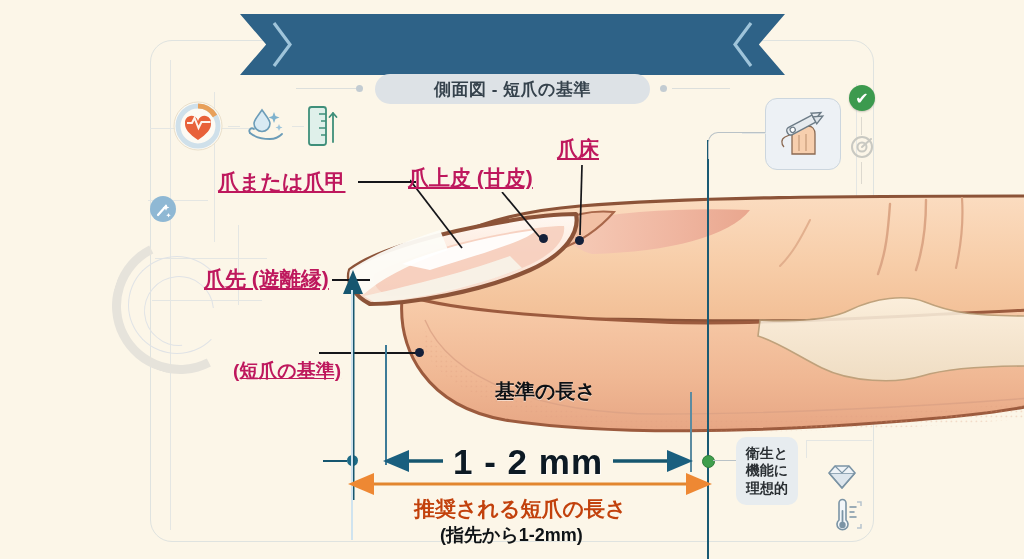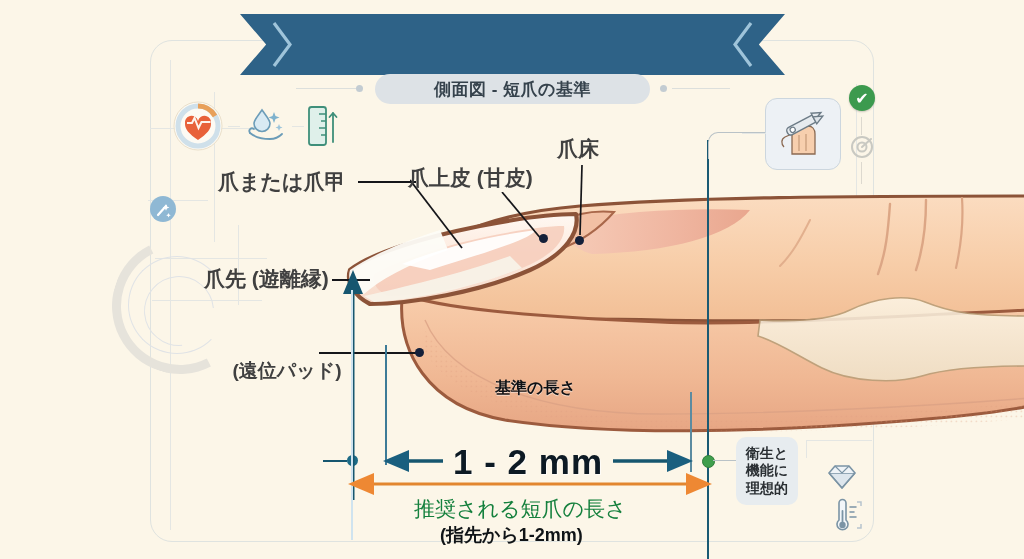--- a/index.html
+++ b/index.html
@@ -57,34 +57,35 @@
     color:#35424c;font-size:17px;font-weight:bold;
     letter-spacing:.5px;
   }
   .sub-dot{
     width:7px;height:7px;border-radius:50%;background:#c3ccd2;top:85px;
   }
   .sub-line{height:1px;background:#dcdfdc;top:88px;}
 
   
   .lbl{
-    color:#404040;font-weight:bold;line-height:1.18;
+    color:#be185d;font-weight:bold;line-height:1.18;
     white-space:nowrap;
+    text-decoration:underline;
   }
   .lbl-23{font-size:21px;}
   .lbl-20{font-size:19px;}
   .leader{background:#15161a;height:1.6px;transform-origin:left center;}
   .dot{width:9px;height:9px;border-radius:50%;background:#14203a;}
 
   
   .mm-text{
     color:#0d1a24;font-size:35px;font-weight:bold;letter-spacing:1px;
     text-shadow:1px 1px 0 rgba(255,255,255,.7);
   }
-  .rec-text{color:#15803d;font-size:21px;font-weight:normal;}
+  .rec-text{color:#c2410c;font-size:21px;font-weight:bold;}
   .rec-sub{color:#101417;font-size:18px;font-weight:bold;text-align:right;}
   .ext-line{width:1.6px;background:#3d7b97;}
   .tealline{background:#16566f;}
 
   
   .callout{
     left:736px;top:437px;width:62px;height:68px;
     background:#e7ecef;border-radius:10px;
     display:flex;align-items:center;justify-content:center;
     text-align:center;color:#2a2f33;font-size:14px;
@@ -334,25 +335,25 @@
   <div class="abs" style="left:578px;top:165px;width:8px;height:72px;">
     <svg width="8" height="72" viewBox="0 0 8 72">
         <line x1="4" y1="0" x2="2" y2="70" stroke="#15161a" stroke-width="1.7"></line>
       </svg>
   </div>
   <div class="abs dot" style="left:575px;top:236px;"></div>
 
   <div class="abs lbl lbl-23" style="left:204px;top:267px;">爪先 (遊離縁)</div>
   <div class="abs leader" style="left:332px;top:279px;width:38px;"></div>
 
-  <div class="abs lbl lbl-20" style="left:187px;top:360px;text-align:center;width:200px;">(遠位パッド)</div>
+  <div class="abs lbl lbl-20" style="left:187px;top:360px;text-align:center;width:200px;">(短爪の基準)</div>
   <div class="abs leader" style="left:319px;top:352px;width:102px;"></div>
   <div class="abs dot" style="left:415px;top:348px;"></div>
 
-  <div class="abs" style="left:495px;top:378px;color:#0e1115;font-size:16px;font-weight:bold;text-shadow:0 1px 0 rgba(255,255,255,.55);font-family:Liberation Mono, monospace;">基準の長さ</div>
+  <div class="abs" style="left:495px;top:378px;color:#0e1115;font-size:20px;font-weight:bold;text-shadow:0 1px 0 rgba(255,255,255,.55);font-family:Liberation Mono, monospace;">基準の長さ</div>
 
   <div class="abs tealline" style="left:323px;top:460px;width:24px;height:1.8px;"></div>
   <div class="abs teal-dot" style="left:347px;top:455px;"></div>
 
   <div class="abs" style="left:340px;top:270px;width:26px;height:230px;">
     <svg width="26" height="230" viewBox="0 0 26 230">
       <line x1="13" y1="18" x2="13" y2="230" stroke="#16566f" stroke-width="3"></line>
       <polygon points="13,0 23,24 3,24" fill="#16566f"></polygon>
     </svg>
   </div>

